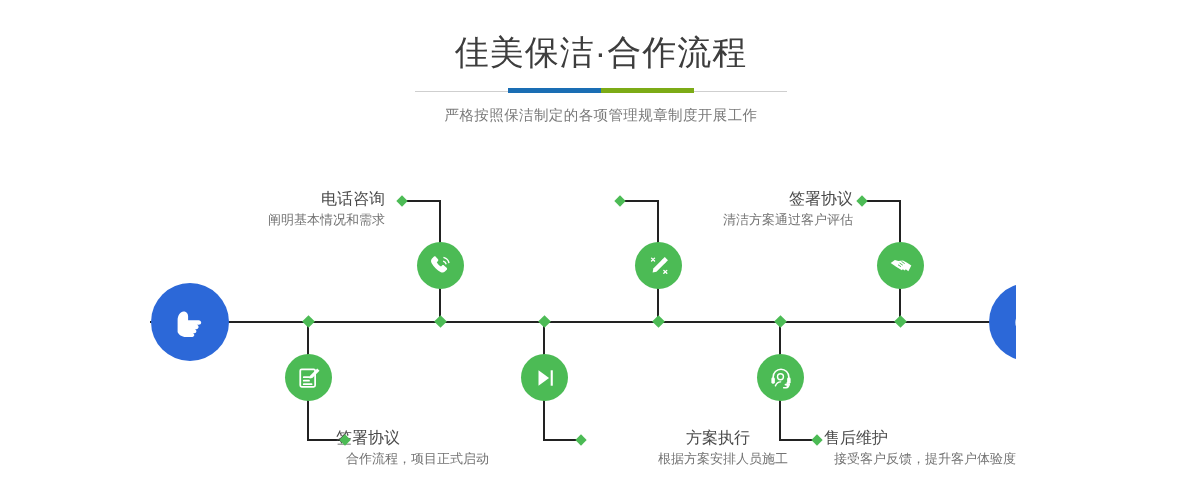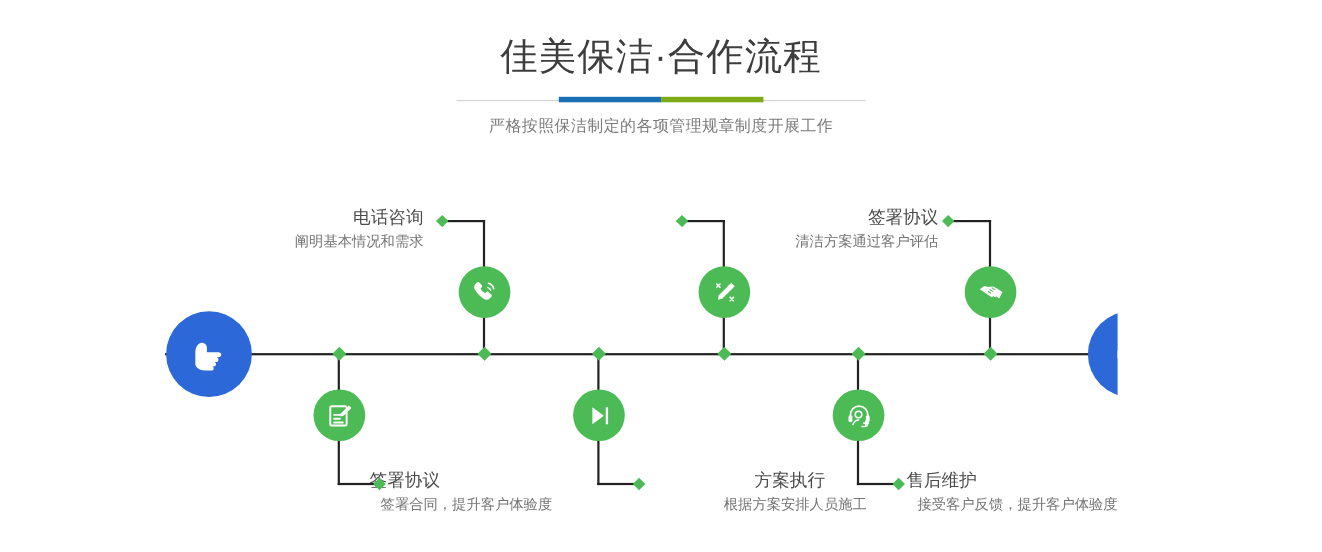--- a/index.html
+++ b/index.html
@@ -240,21 +240,21 @@
         <path fill="none" stroke="#4cbb55" stroke-width="1.1" d="M12.6 14.6l3.4 2.2M14.4 12.6l3.6 2.4M16.6 10.8l3.6 2.4"></path>
       </svg>
     </span>
   </div>
 
   <div class="vline" style="left:307px; top:322px; height:119px;"></div>
   <div class="hline" style="left:307px; top:439px; width:37px;"></div>
   <div class="diamond small" style="left:341px; top:436px;"></div>
   <div class="label bottom" style="left:336px; top:427px; width:260px;">
     <div class="lab-title">签署协议</div>
-    <div class="lab-desc">签署合同，提升客户体验度</div>
+    <div class="lab-desc">合作流程，项目正式启动</div>
   </div>
   <div class="node" style="left:285px; top:354px;">
     <span>
       <svg width="28" height="28" viewBox="0 0 32 32">
         <rect x="6" y="6" width="17" height="20" rx="1.6" fill="none" stroke="#ffffff" stroke-width="2"></rect>
         <path fill="none" stroke="#ffffff" stroke-width="2" stroke-linecap="round" d="M10 15h8M10 19h6M10 23h9"></path>
         <path fill="#ffffff" d="M25.4 5.2l2.6 2.6-8.2 8.2-3.2 0.6 0.6-3.2z"></path>
       </svg>
     </span>
   </div>

